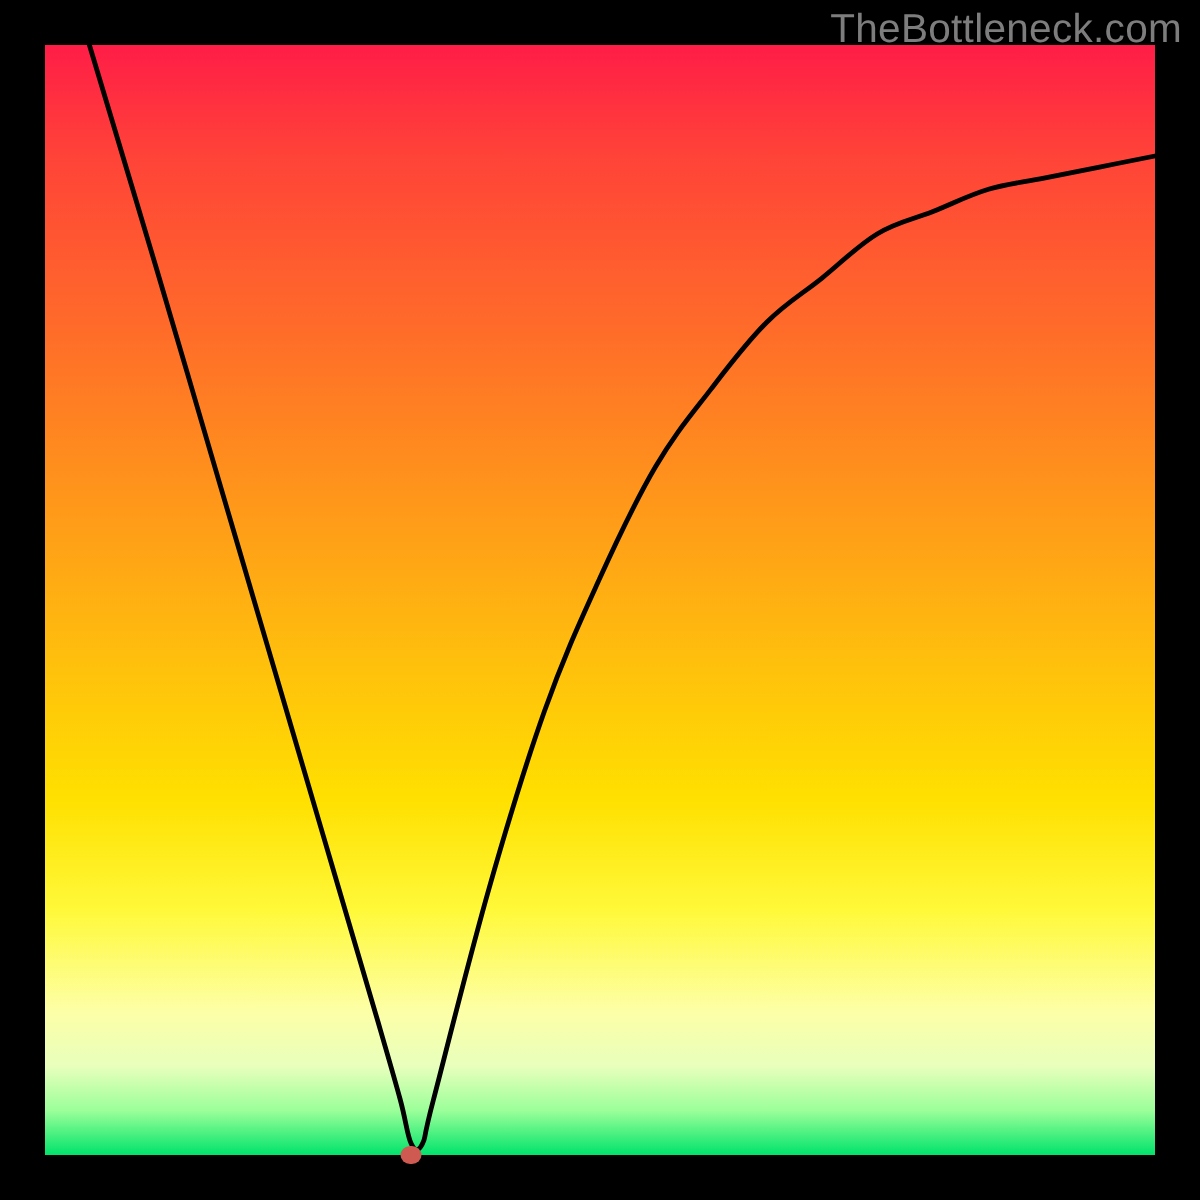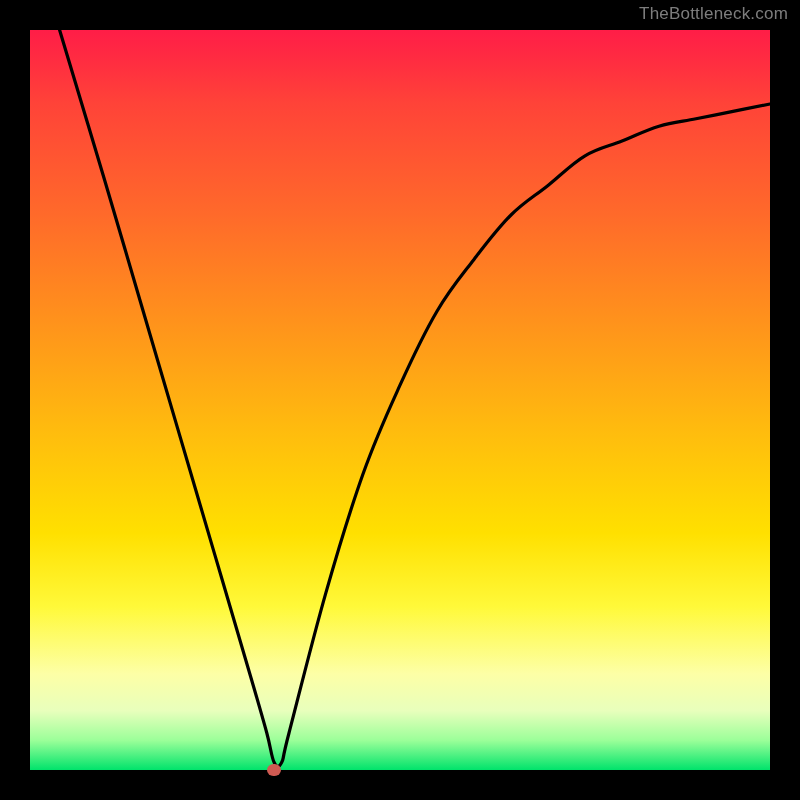--- a/index.html
+++ b/index.html
@@ -45,21 +45,21 @@
     top: 0;
     width: 740px;
     height: 740px;
     overflow: visible;
   }
   .watermark {
     position: absolute;
     top: 4px;
     right: 12px;
     color: #7d7d7d;
-    font-size: 17px;
+    font-size: 27px;
     font-weight: 400;
     letter-spacing: 0.2px;
     user-select: none;
   }
   .min-marker {
     position: absolute;
     width: 14px;
     height: 12px;
     background: #cf5a52;
     border-radius: 50% / 55%;

